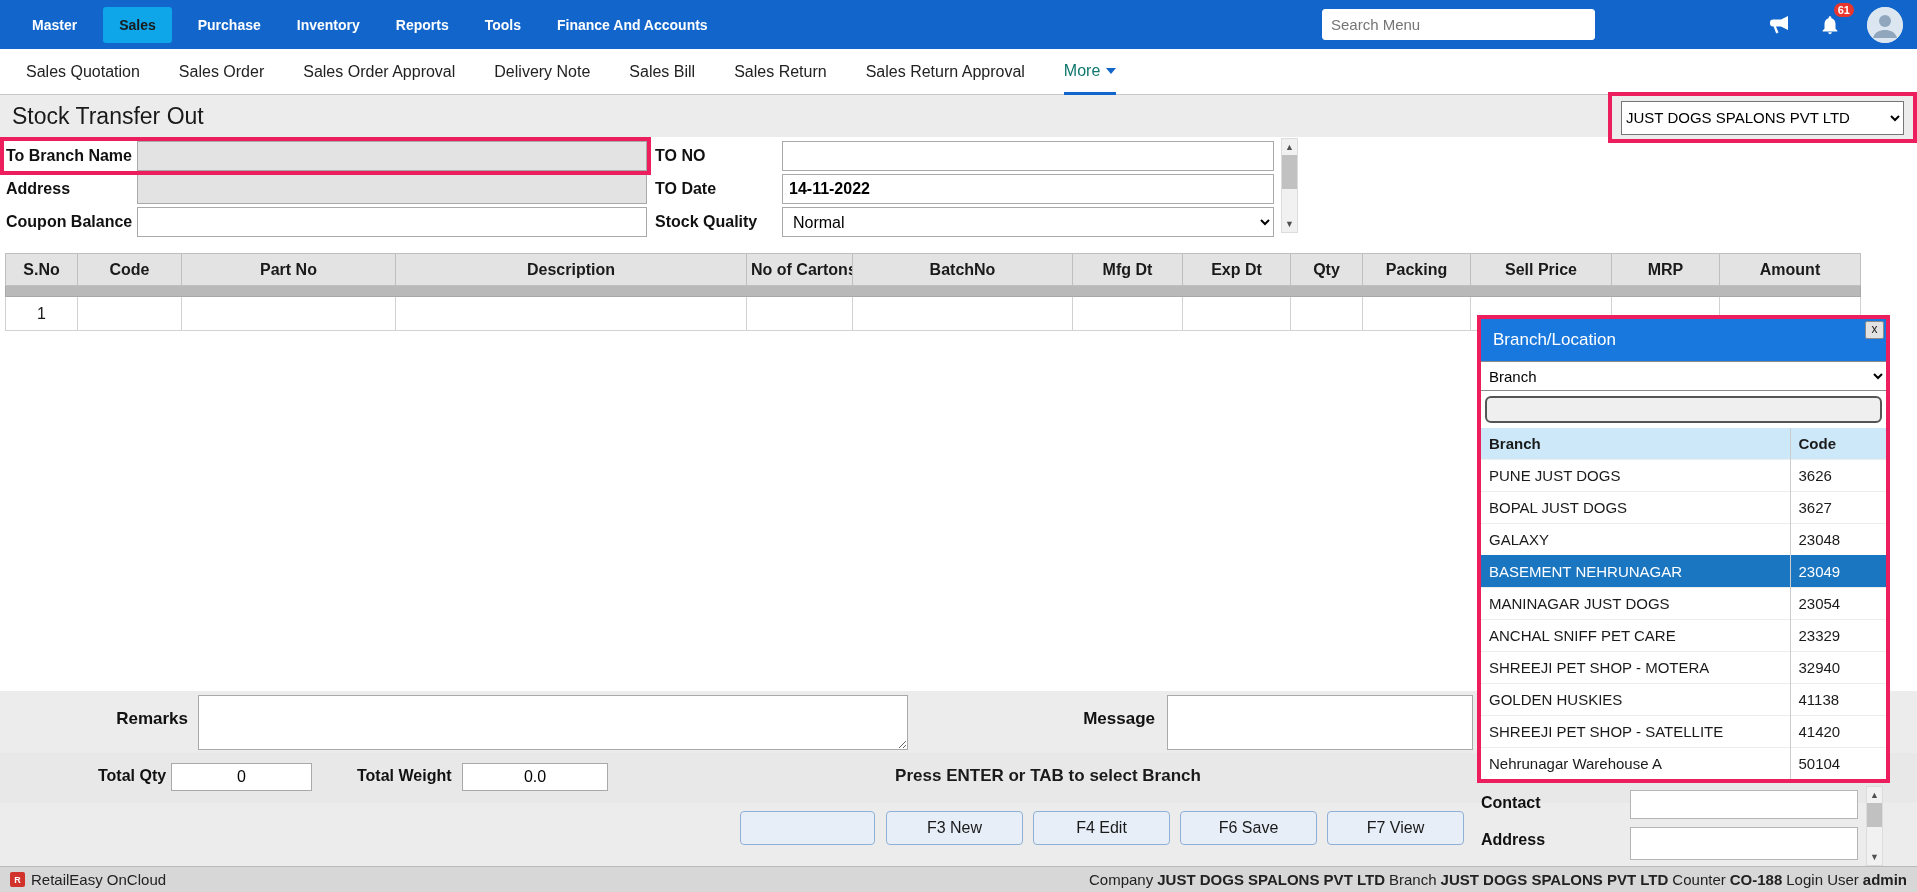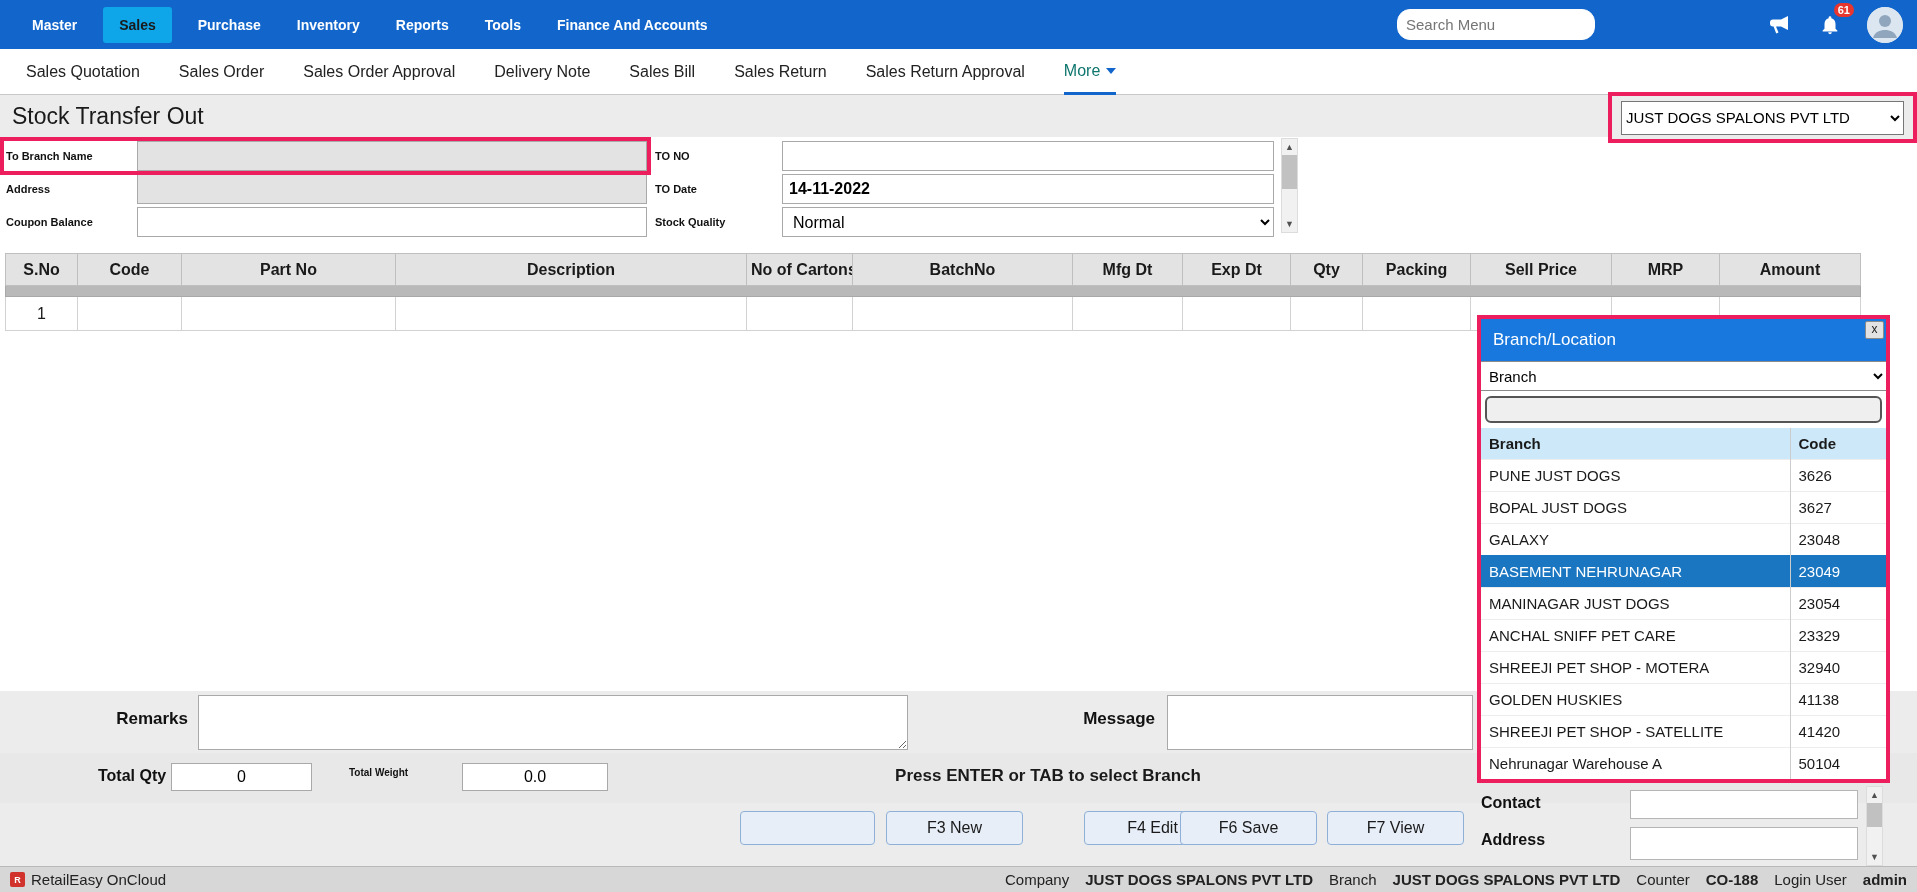--- a/index.html
+++ b/index.html
@@ -6,21 +6,21 @@
   html,body { background:#fff; }
   .page { position:relative; width:1917px; height:892px; overflow:hidden; background:#fff;
           font-family:"Liberation Sans", sans-serif; color:#1a1a1a; }
 
   
   .topnav { height:49px; background:#1266cb; display:flex; align-items:center; padding:0 10px 0 22px; }
   .topnav-items { display:flex; align-items:center; gap:16px; }
   .nav-item { color:#fff; font-size:14px; font-weight:700; padding:9px 10px; cursor:pointer; white-space:nowrap; }
   .nav-item.active { background:#0ea5e9; color:#1a1a1a; border-radius:3px; padding:10px 16px; }
   .topnav-right { margin-left:auto; display:flex; align-items:center; }
-  .search-input { width:198px; height:31px; border:1px solid #fff; border-radius:13px; font-size:15px;
+  .search-input { width:273px; height:31px; border:1px solid #fff; border-radius:3px; font-size:15px;
                   padding:0 8px; margin-right:150px; font-family:inherit; }
   .icon-btn { width:30px; height:30px; display:flex; align-items:center; justify-content:center;
               position:relative; margin-left:20px; cursor:pointer; }
   .badge { position:absolute; top:-7px; right:-9px; background:#e8352e; color:#fff; font-size:11px;
            font-weight:700; border-radius:9px; padding:1px 4px; min-width:19px; text-align:center; }
   .avatar { width:36px; height:36px; border-radius:50%; background:#dce6f1; display:flex; align-items:center;
             justify-content:center; margin-left:22px; margin-right:4px; overflow:hidden; cursor:pointer; }
 
   
   .subnav { height:46px; background:#fff; border-bottom:1px solid #c9c9c9; display:flex; align-items:center;
@@ -34,21 +34,21 @@
   
   .titlebar { height:42px; background:#ececec; display:flex; align-items:center; padding-left:12px; }
   .page-title { font-size:23px; color:#1a1a1a; }
   .company-box { position:absolute; top:92px; right:0; width:309px; height:51px; border:4px solid #ec1e5e;
                  background:#ececec; display:flex; align-items:center; padding:0 9px; z-index:20; }
   .company-box select { width:100%; height:34px; font-size:15px; font-family:inherit;
                         border:1px solid #767676; background:#fff; }
 
   
   .form-area { position:relative; height:108px; background:#fff; }
-  .flabel { position:absolute; font-size:11px; font-weight:700; color:#111; line-height:30px; white-space:nowrap; }
+  .flabel { position:absolute; font-size:16px; font-weight:700; color:#111; line-height:30px; white-space:nowrap; }
   .finput { position:absolute; height:30px; border:1px solid #a9a9a9; font-size:16px; padding:0 6px;
             font-family:inherit; background:#fff; }
   .finput.disabled { background:#e3e3e3; }
   .finput.bold { font-weight:700; }
   .to-branch-highlight { position:absolute; left:0; top:0; width:651px; height:38px;
                          border:4px solid #ec1e5e; pointer-events:none; z-index:5; }
 
   
   .vscroll { position:absolute; width:17px; background:#f1f1f1; border:1px solid #dcdcdc; }
   .vs-btn { height:16px; font-size:9px; color:#505050; display:flex; align-items:center; justify-content:center; cursor:pointer; }
@@ -77,21 +77,21 @@
   .buttons-band { position:relative; height:63px; background:#ececec; }
   .fbtn { position:absolute; top:8px; height:34px; width:137px; background:#e7eef8; border:1px solid #8fb0d6;
           border-radius:4px; font-size:16px; color:#1a1a1a; font-family:inherit; cursor:pointer; }
 
   
   .statusbar { position:absolute; left:0; bottom:0; width:100%; height:26px; background:#d7d7d7;
                border-top:1px solid #b9b9b9; display:flex; align-items:center; padding:0 10px;
                font-size:15px; color:#222; }
   .app-logo { width:15px; height:15px; background:#d1322b; border-radius:2px; margin-right:6px; display:flex;
               align-items:center; justify-content:center; color:#fff; font-size:9px; font-weight:700; }
-  .sb-right { margin-left:auto; display:flex; align-items:center; gap:16px; white-space:nowrap; }
+  .sb-right { margin-left:auto; display:flex; align-items:center; gap:4px; white-space:nowrap; }
   .sb-right b { font-weight:700; }
 
   
   .branch-popup { position:absolute; left:1477px; top:315px; width:413px; border:4px solid #ec1e5e;
                   background:#fff; z-index:30; }
   .bp-header { background:#1878de; color:#fff; font-size:17px; height:42px; line-height:42px;
                padding-left:12px; position:relative; }
   .bp-close { position:absolute; top:2px; right:2px; width:19px; height:18px; background:#e2e2e2;
               border:1px solid #8a8a8a; font-size:12px; line-height:15px; text-align:center; color:#222;
               cursor:pointer; border-radius:2px; }
@@ -262,29 +262,29 @@
     <div class="remarks-band">
       <span class="band-label" style="left:60px; top:18px; width:128px; text-align:right;">Remarks</span>
       <textarea class="ta-remarks" style=""></textarea>
       <span class="band-label" style="left:1040px; top:18px; width:115px; text-align:right;">Message</span>
       <textarea class="ta-message" style=""></textarea>
     </div>
 
     <div class="totals-band">
       <span class="band-label" style="left:98px; top:14px; font-size:16px;">Total Qty</span>
       <input style="left: 171px; width: 141px;" value="0">
-      <span class="band-label" style="left:349px; top:14px; font-size:10px;">Total Weight</span>
+      <span class="band-label" style="left:357px; top:14px; font-size:16px;">Total Weight</span>
       <input style="left: 462px; width: 146px;" value="0.0">
       <span class="hint">Press ENTER or TAB to select Branch</span>
     </div>
 
     <div class="buttons-band">
       <button class="fbtn" style="left:740px; width:135px;"></button>
       <button class="fbtn" style="left:886px;">F3 New</button>
-      <button class="fbtn" style="left:1084px;">F4 Edit</button>
+      <button class="fbtn" style="left:1033px;">F4 Edit</button>
       <button class="fbtn" style="left:1180px;">F6 Save</button>
       <button class="fbtn" style="left:1327px;">F7 View</button>
     </div>
   </div>
 
   <div class="statusbar">
     <span class="app-logo">R</span>
     <span>RetailEasy OnCloud</span>
     <span class="sb-right">
       <span>Company</span>

